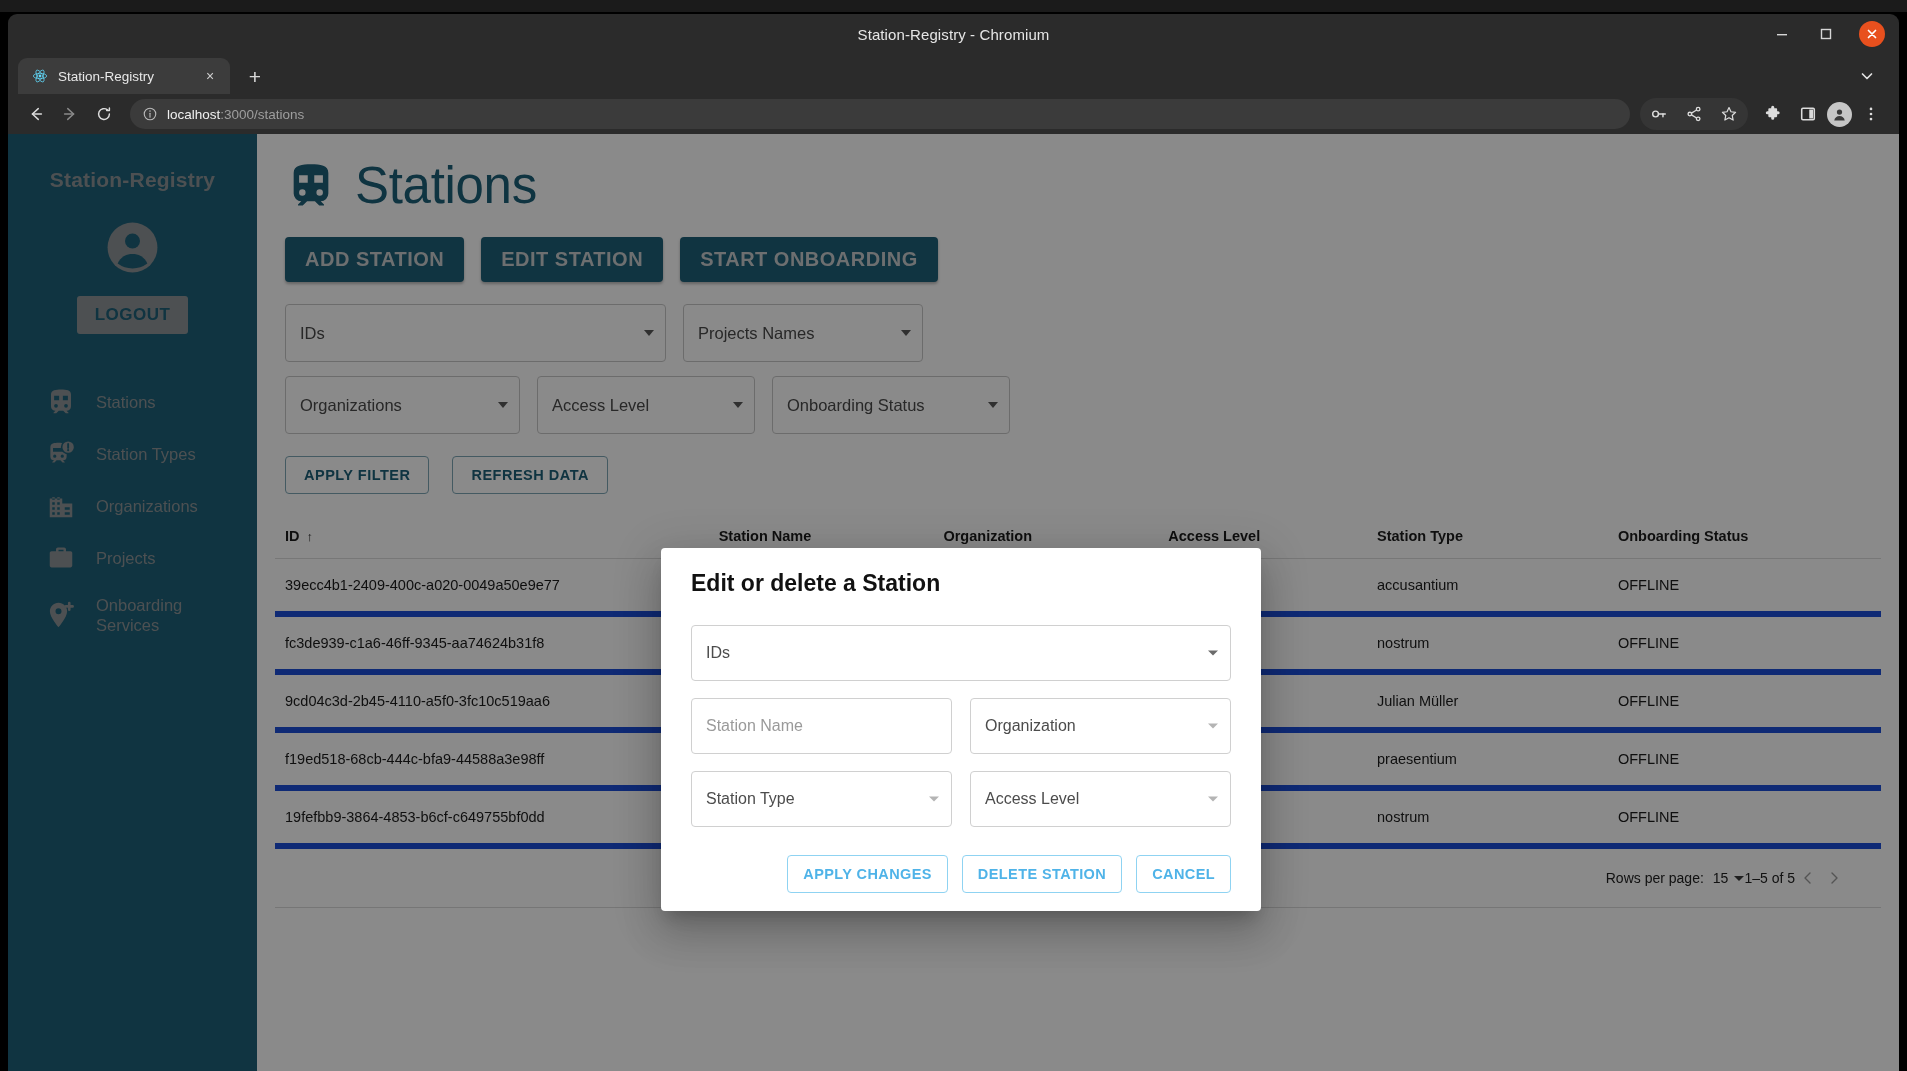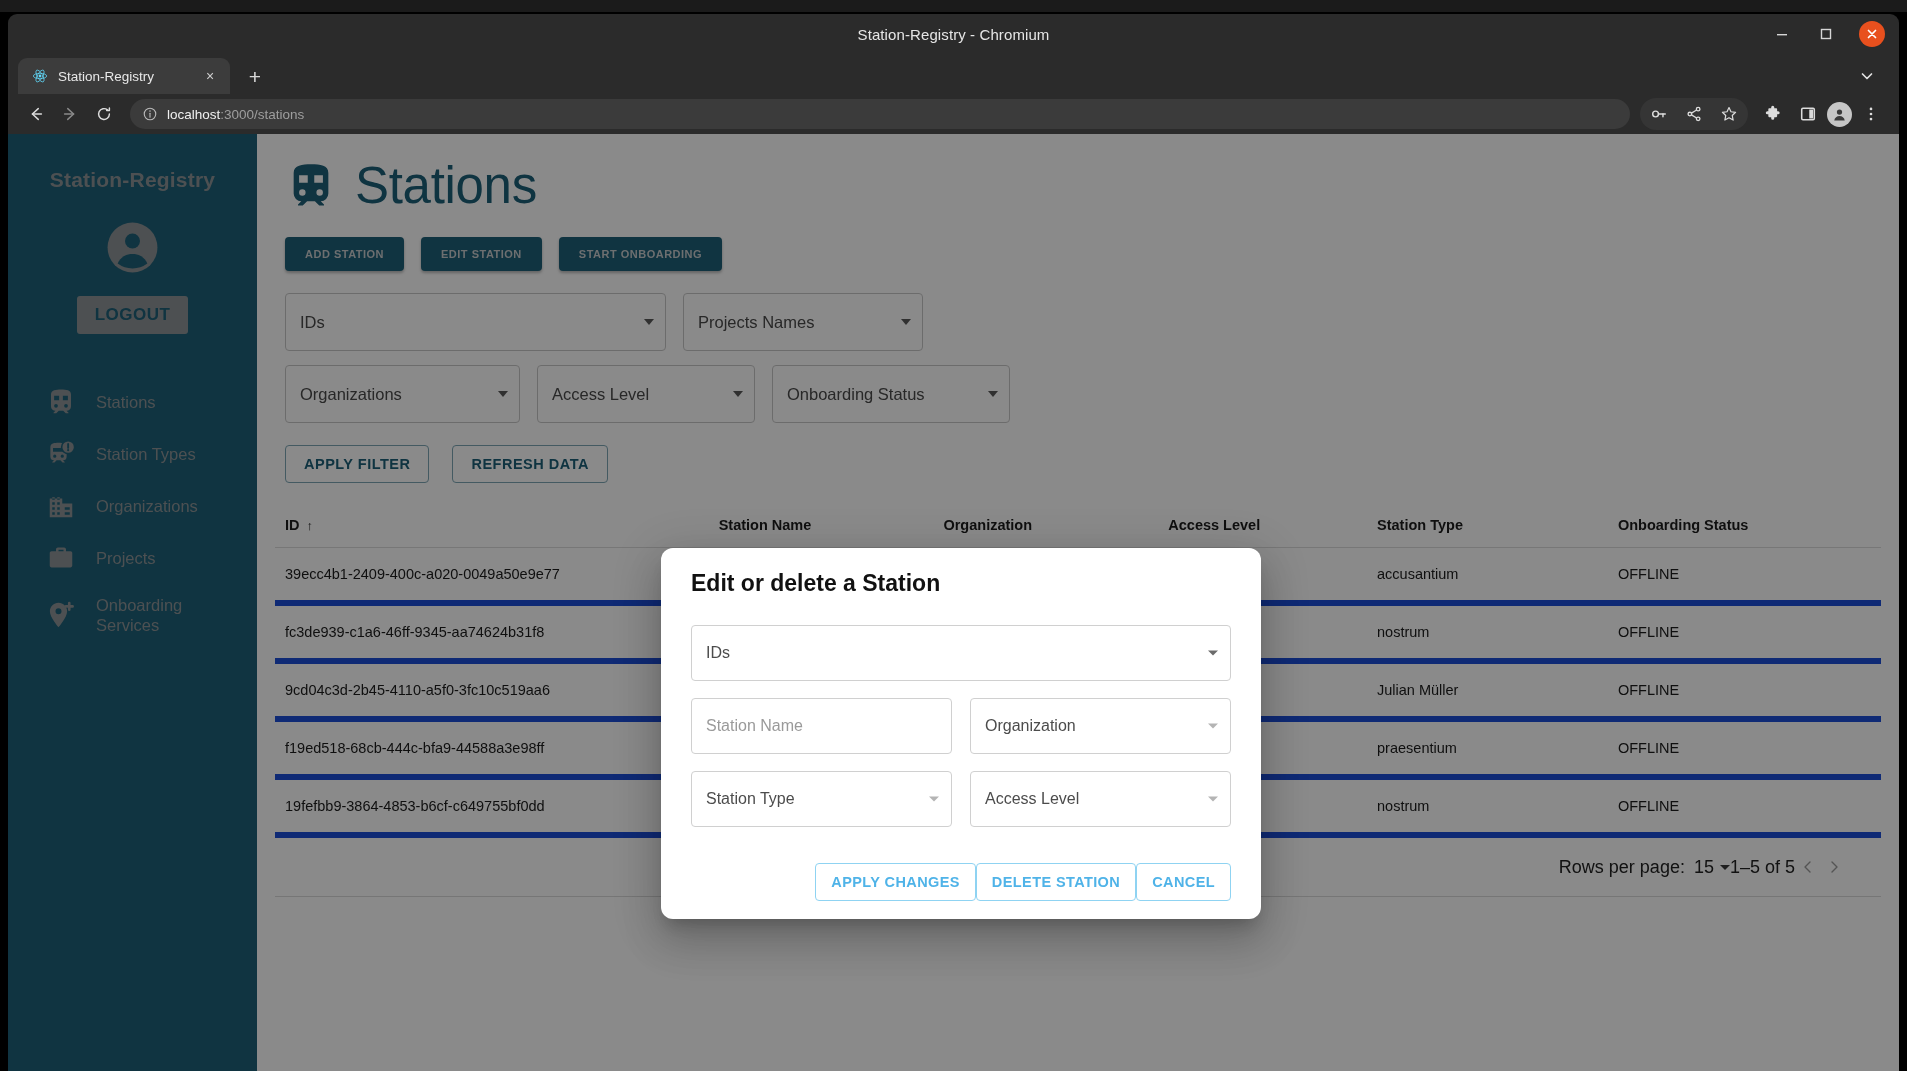--- a/index.html
+++ b/index.html
@@ -151,21 +151,21 @@
   }
   #page-head { display: flex; align-items: center; gap: 18px; padding: 22px 0 0 28px; }
   #page-head .train { width: 52px; height: 52px; color: #1e6078; }
   #page-title { font-size: 51px; color: #1d6versus; }
   #page-title { color: #1d6079; font-weight: 400; letter-spacing: -.3px; }
 
   #actionbar { display: flex; gap: 17px; padding: 22px 0 0 28px; }
   .btn-filled {
     background: #1e6078; color: #c9cdcf;
     border: none; border-radius: 4px;
-    font-size: 11px; font-weight: bold; letter-spacing: .5px;
+    font-size: 20px; font-weight: bold; letter-spacing: .5px;
     padding: 11px 20px; font-family: inherit; cursor: pointer;
     box-shadow: 0 2px 3px rgba(0,0,0,.28);
   }
 
   #filters { padding: 22px 0 0 28px; }
   .filter-row { display: flex; gap: 17px; margin-bottom: 14px; }
   .field {
     position: relative; height: 58px;
     border: 1px solid #c8c8c8; border-radius: 4px;
     display: flex; align-items: center; padding: 0 14px;
@@ -205,41 +205,41 @@
     font-size: 14.5px; color: #1c1c1c;
     padding: 18px 0 18px 10px; border-bottom: 6px solid #1d4ed8;
     white-space: nowrap; overflow: hidden; text-overflow: ellipsis;
   }
   col.c-id { width: 27%; } col.c-name { width: 14%; }
   col.c-org { width: 14%; } col.c-acc { width: 13%; }
   col.c-type { width: 15%; } col.c-st { width: 17%; }
 
   #pagination {
     display: flex; align-items: center; justify-content: flex-end;
-    padding: 16px 34px 16px 0; font-size: 18px; color: #222;
+    padding: 16px 34px 16px 0; font-size: 14px; color: #222;
   }
   #pagination .rpp { display: flex; align-items: center; gap: 9px; }
   #pagination .rpp .val { display: flex; align-items: center; gap: 6px; }
   .tri-down {
     width: 0; height: 0;
     border-left: 5px solid transparent; border-right: 5px solid transparent;
     border-top: 5.5px solid #3a3a3a;
   }
   .pg-arrow { color: #9b9b9b; width: 26px; height: 26px; display: flex; align-items: center; justify-content: center; }
   #table-bottom-rule { border-bottom: 1px solid #dadada; margin: 0 18px; }
 
   
   #scrim {
     position: absolute; inset: 0; background: rgba(0,0,0,.46);
     z-index: 40;
   }
   #dialog {
     position: absolute; z-index: 50;
     left: 653px; top: 414px; width: 600px;
-    background: #fff; border-radius: 12px;
+    background: #fff; border-radius: 4px;
     box-shadow: 0 11px 15px -7px rgba(0,0,0,.2), 0 24px 38px 3px rgba(0,0,0,.14), 0 9px 46px 8px rgba(0,0,0,.12);
     padding: 22px 30px 18px 30px;
   }
   #dialog h2 { font-size: 23px; font-weight: bold; color: #111; padding-bottom: 6px; }
   .dlg-field {
     position: relative; height: 56px;
     border: 1px solid #d0d0d0; border-radius: 4px;
     display: flex; align-items: center; padding: 0 14px;
   }
   .dlg-field .fl { font-size: 16px; color: #4c4c4c; }
@@ -248,21 +248,21 @@
     position: absolute; right: 12px; top: 50%; transform: translateY(-50%);
     width: 0; height: 0;
     border-left: 5px solid transparent; border-right: 5px solid transparent;
     border-top: 5.5px solid #6b6b6b;
   }
   .dlg-field .caret-lt.light { border-top-color: #b4b4b4; }
   #dlg-row1 { margin-top: 22px; }
   .dlg-row2 { display: flex; gap: 18px; margin-top: 17px; }
   .dlg-row2 > .dlg-field { flex: 1; }
   #dlg-actions {
-    display: flex; justify-content: flex-end; margin-top: 36px;
+    display: flex; justify-content: flex-end; gap: 14px; margin-top: 28px;
   }
   .btn-outline-blue {
     background: transparent; color: #4fb3e8;
     border: 1px solid #8fd3f2; border-radius: 4px;
     font-size: 14.5px; font-weight: bold; letter-spacing: .4px;
     padding: 10px 15px; font-family: inherit; cursor: pointer;
   }
 </style>
 </head>
 <body>

